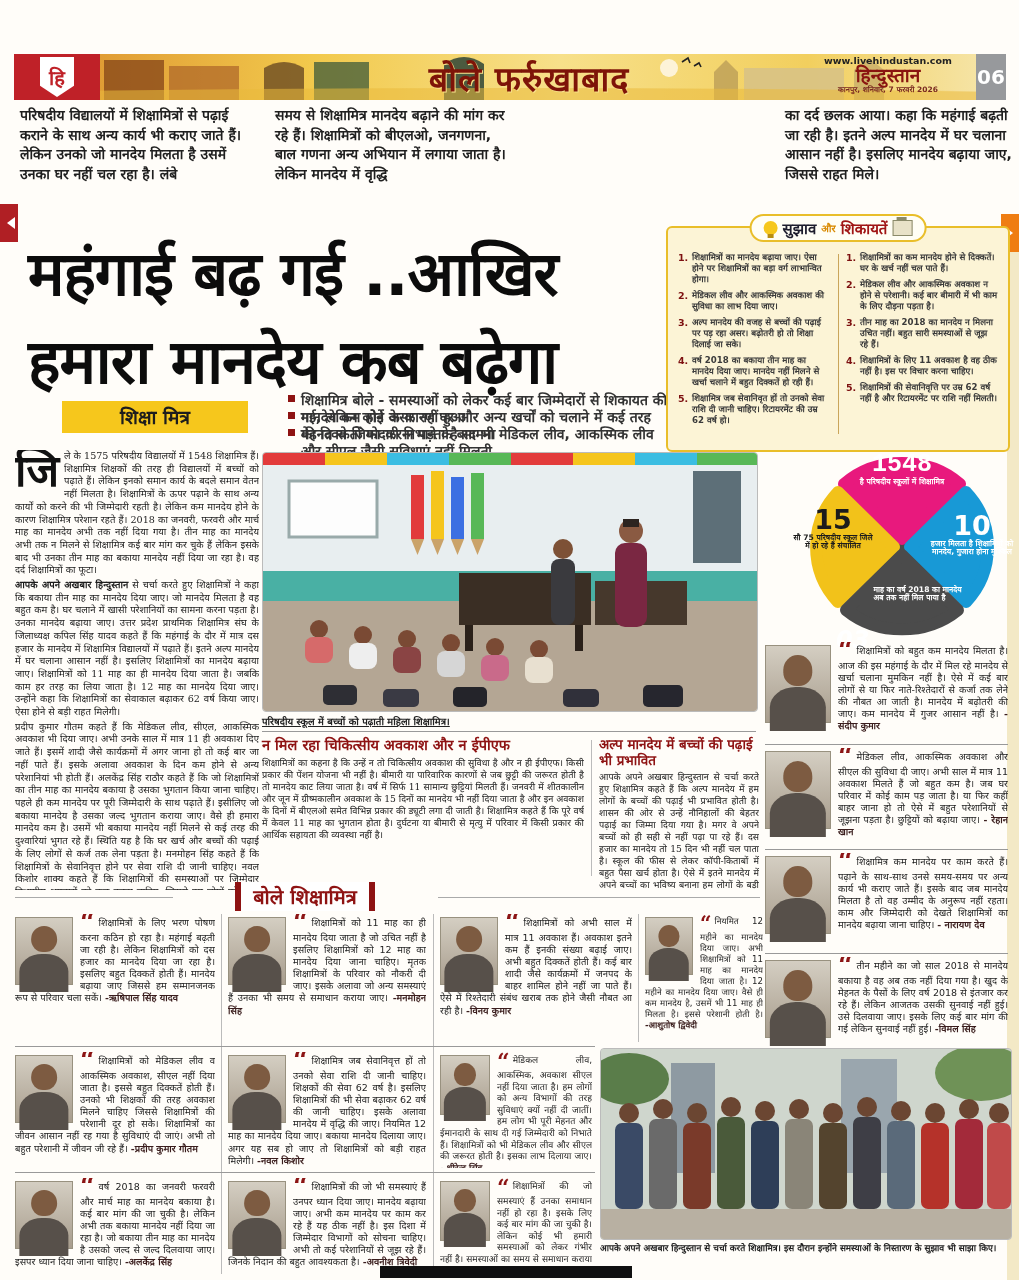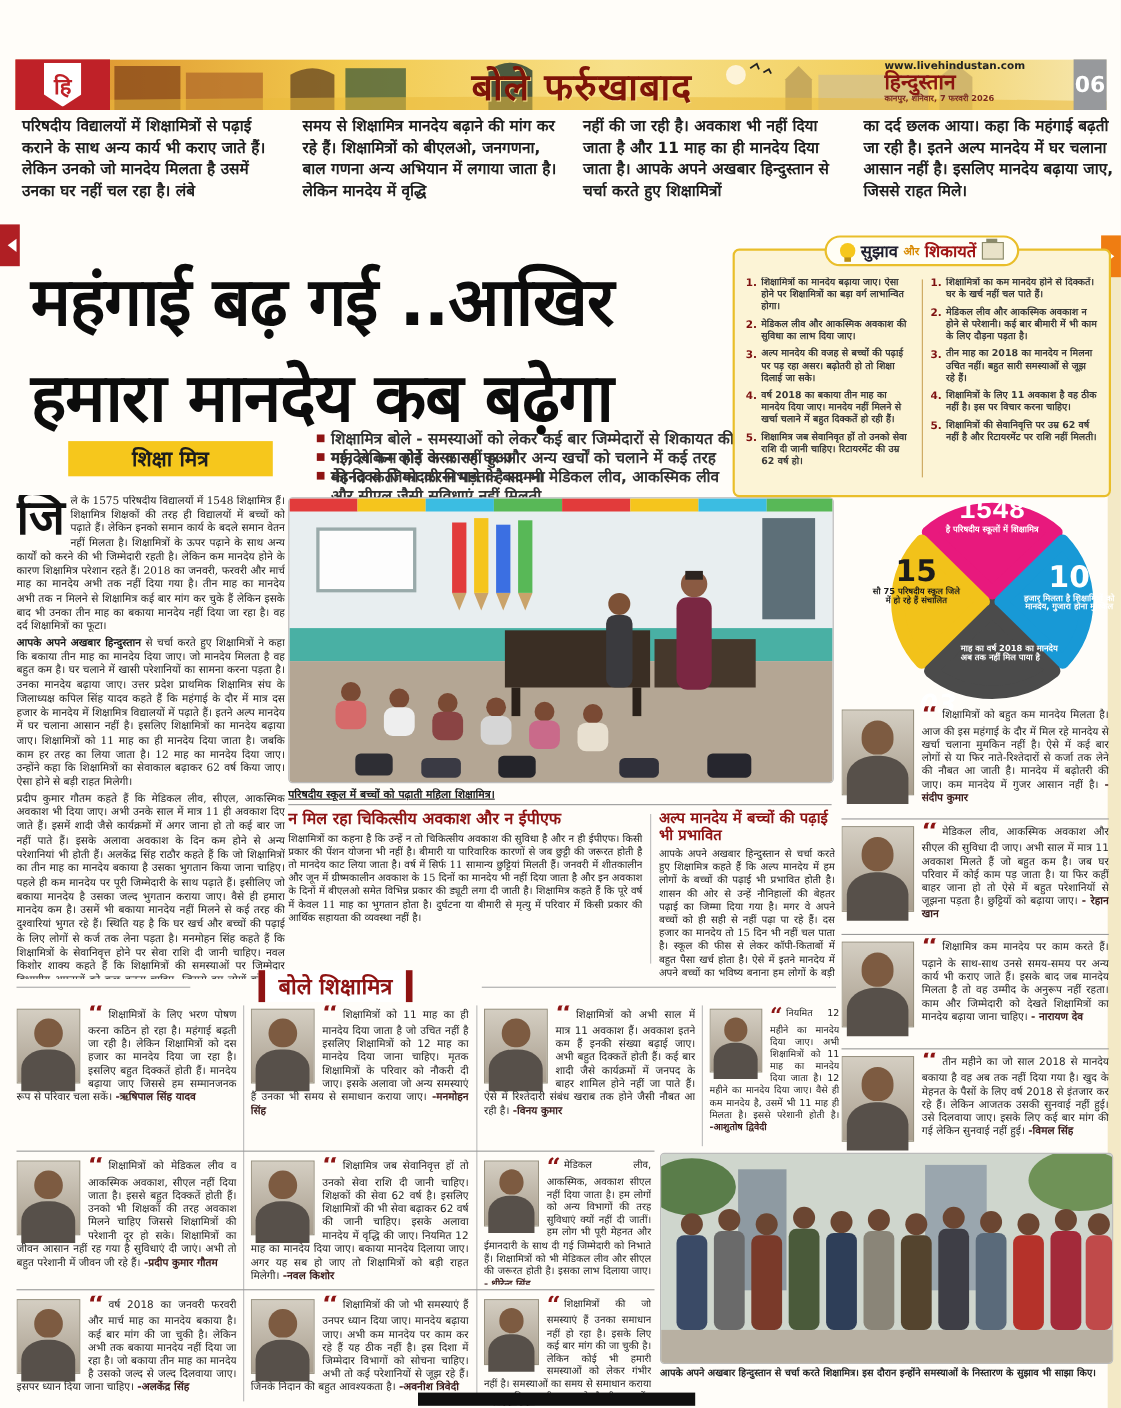--- a/index.html
+++ b/index.html
@@ -7,21 +7,21 @@
         font-family:"DejaVu Sans",sans-serif;overflow:hidden;}
   .abs{position:absolute;}
   
   #masthead{left:14px;top:54px;width:992px;height:46px;}
   #collage{position:absolute;inset:0;}
   #logo{left:0;top:0;width:86px;height:46px;background:#bf2128;display:flex;align-items:center;justify-content:center;z-index:3;}
   #logo .shield{width:34px;height:40px;background:#fff;clip-path:polygon(0 0,100% 0,100% 72%,50% 100%,0 72%);
         display:flex;align-items:center;justify-content:center;font-weight:bold;font-size:20px;color:#bf2128;}
   #mast-title{left:280px;top:1px;width:470px;text-align:center;font-size:34px;font-weight:800;color:#7e1408;
         text-shadow:1px 1px 0 #f7e08a;z-index:3;letter-spacing:1px;}
-  #mast-right{left:790px;top:2px;width:168px;text-align:left;z-index:3;line-height:1.05;}
+  #mast-right{left:790px;top:2px;width:168px;text-align:center;z-index:3;line-height:1.05;}
   #mast-web{font-size:9.5px;font-weight:bold;color:#222;}
   #mast-brand{font-size:19px;font-weight:800;color:#8a1510;}
   #mast-date{font-size:7.5px;font-weight:bold;color:#7a2a20;}
   #pageno{left:962px;top:0;width:30px;height:46px;background:#97999c;color:#fff;font-size:20px;font-weight:800;
         display:flex;align-items:center;justify-content:center;z-index:3;}
   
   .intro-col{top:106px;width:232px;font-size:14px;font-weight:700;line-height:1.4;color:#1f1f1f;text-align:left;}
   #nav-left{left:0;top:204px;width:18px;height:38px;background:#b01f24;display:flex;align-items:center;justify-content:center;}
   #nav-left .tri{width:0;height:0;border:6px solid transparent;border-right:8px solid #fff;margin-right:3px;}
   #nav-right{left:1001px;top:214px;width:18px;height:38px;background:#ef7d12;display:flex;align-items:center;justify-content:center;}
@@ -126,21 +126,20 @@
     <div class="abs" id="mast-right">
       <div id="mast-web">www.livehindustan.com</div>
       <div id="mast-brand">हिन्दुस्तान</div>
       <div id="mast-date">कानपुर, शनिवार, 7 फरवरी 2026</div>
     </div>
     <div class="abs" id="pageno">06</div>
   </div>
 
   <div class="abs intro-col" style="left:20px;">परिषदीय विद्यालयों में शिक्षामित्रों से पढ़ाई कराने के साथ अन्य कार्य भी कराए जाते हैं। लेकिन उनको जो मानदेय मिलता है उसमें उनका घर नहीं चल रहा है। लंबे</div>
   <div class="abs intro-col" style="left:275px;">समय से शिक्षामित्र मानदेय बढ़ाने की मांग कर रहे हैं। शिक्षामित्रों को बीएलओ, जनगणना, बाल गणना अन्य अभियान में लगाया जाता है। लेकिन मानदेय में वृद्धि</div>
-  <div class="abs intro-col" style="left:530px;">नहीं की जा रही है। अवकाश भी नहीं दिया जाता है और 11 माह का ही मानदेय दिया जाता है। आपके अपने अखबार हिन्दुस्तान से चर्चा करते हुए शिक्षामित्रों</div>
   <div class="abs intro-col" style="left:785px;">का दर्द छलक आया। कहा कि महंगाई बढ़ती जा रही है। इतने अल्प मानदेय में घर चलाना आसान नहीं है। इसलिए मानदेय बढ़ाया जाए, जिससे राहत मिले।</div>
 
   <div class="abs" id="nav-left">
       <div class="tri"></div>
     </div>
   <div class="abs" id="nav-right">
       <div class="tri"></div>
     </div>
 
   <div class="abs hl" style="top:230px;">महंगाई बढ़ गई ..आखिर</div>

